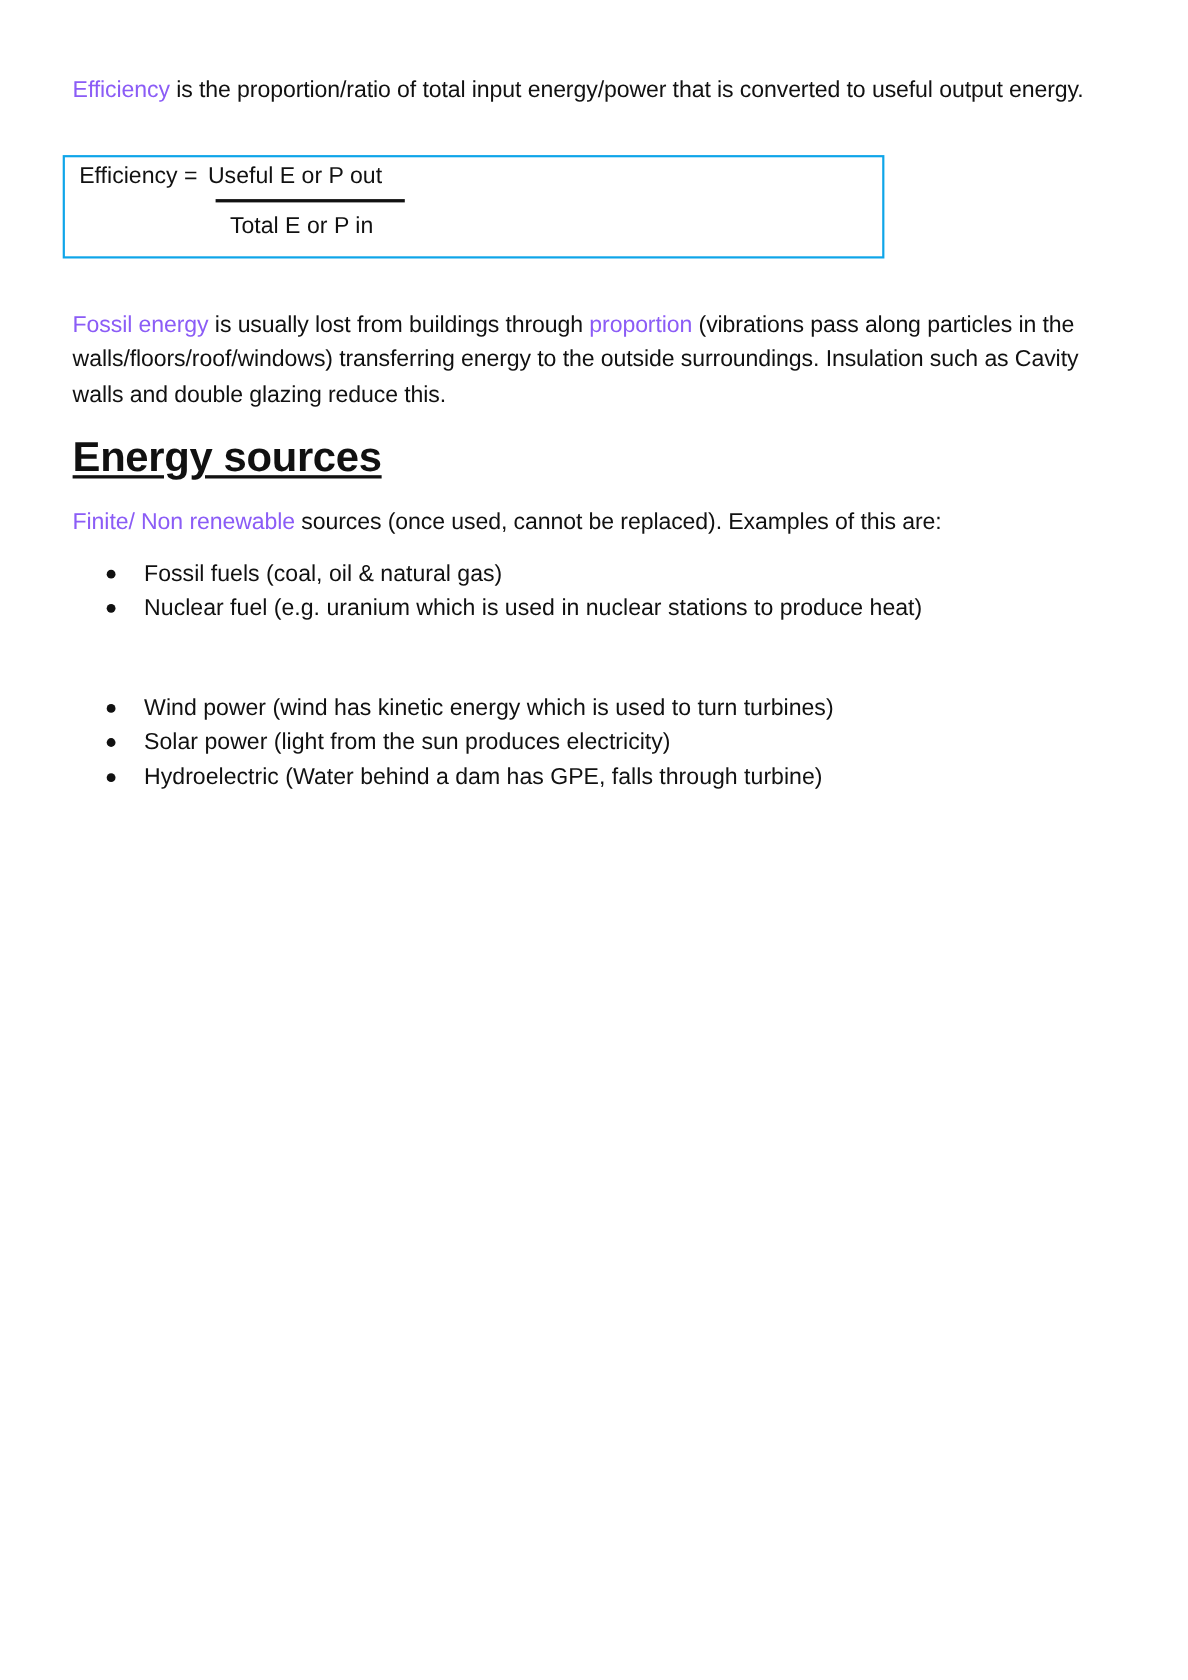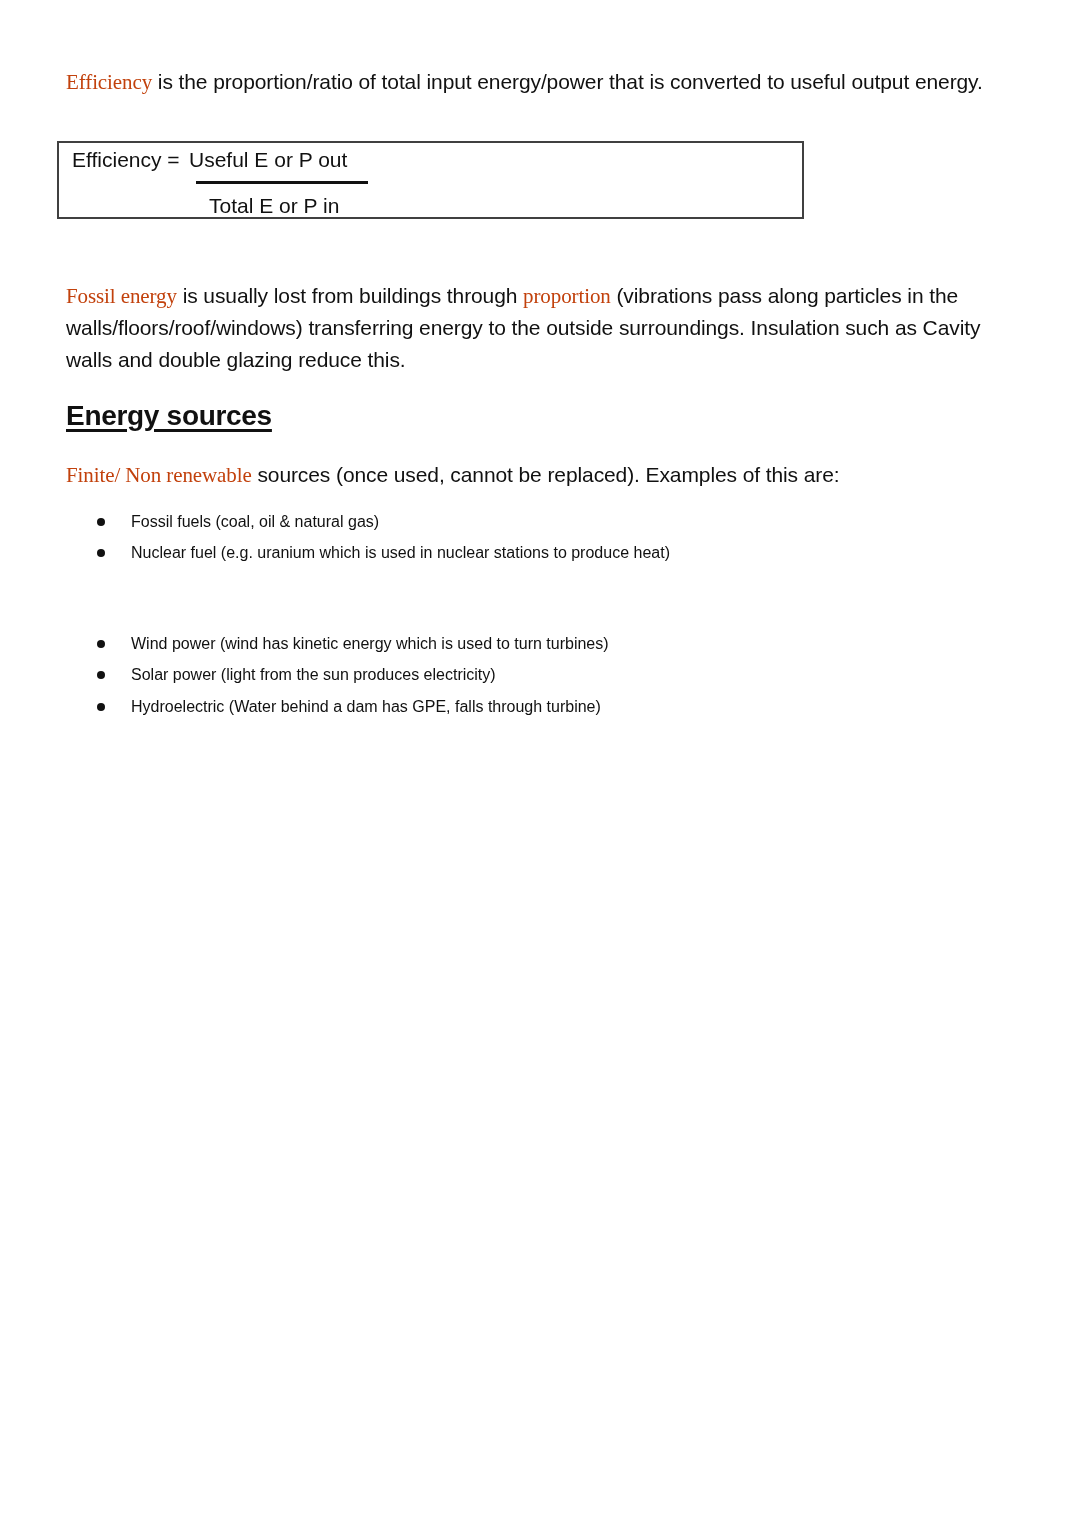--- a/index.html
+++ b/index.html
@@ -6,44 +6,44 @@
   body {
     width: 1080px; height: 1527px; position: relative; overflow: hidden;
     font-family: "Liberation Sans", "DejaVu Sans", sans-serif;
     color: #111111;
   }
   .page { position: absolute; left: 0; top: 0; width: 1080px; height: 1527px; }
   .para {
     position: absolute; left: 66px; width: 950px;
     font-size: 21px; line-height: 31.3px; letter-spacing: -0.1px;
   }
-  .red { color: #c2410c; font-family: Liberation Serif, serif; }
+  .red { color: #8b5cf6; }
   #p-eff { top: 66px; }
   .eq-box {
-    position: absolute; left: 57px; top: 141px; width: 747px; height: 78px;
-    border: 2px solid #404040; box-sizing: border-box;
+    position: absolute; left: 57px; top: 141px; width: 747px; height: 94px;
+    border: 2px solid #0ea5e9; box-sizing: border-box;
   }
   .eq-line {
     position: absolute; font-size: 21px; line-height: 26px;
   }
   #eq-lhs { left: 13px; top: 4px; }
   #eq-num { left: 130px; top: 4px; }
   #eq-note { left: 320px; top: 4px; }
   #eq-bar { position: absolute; left: 137px; top: 38px; width: 172px; height: 3px; background: #111; }
   #eq-den { left: 150px; top: 50px; }
   #p-thermal { top: 280px; }
   #heading {
-    position: absolute; left: 66px; top: 392px; font-size: 28px; font-weight: bold;
+    position: absolute; left: 66px; top: 392px; font-size: 38px; font-weight: bold;
     text-decoration: underline; text-decoration-thickness: 3px; text-underline-offset: 4px;
     line-height: 48px; letter-spacing: -0.3px;
   }
   #p-finite { top: 459px; }
   #p-renew { top: 582px; }
   ul.bullets { position: absolute; left: 0; margin: 0; padding: 0; list-style: none; width: 1000px; }
-  ul.bullets li { position: relative; font-size: 16px; line-height: 31.4px; padding-left: 131px; }
+  ul.bullets li { position: relative; font-size: 21px; line-height: 31.4px; padding-left: 131px; }
   ul.bullets li .dot {
     position: absolute; left: 97px; top: 12px; width: 8px; height: 8px; border-radius: 50%; background: #111;
   }
   #list-finite { top: 506px; }
   #list-renew { top: 628px; }
 </style>
 </head>
 <body>
 
 <div class="page">

